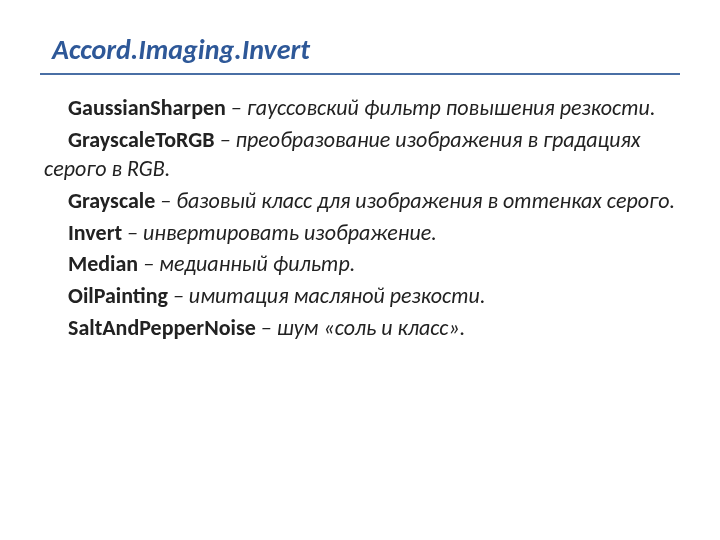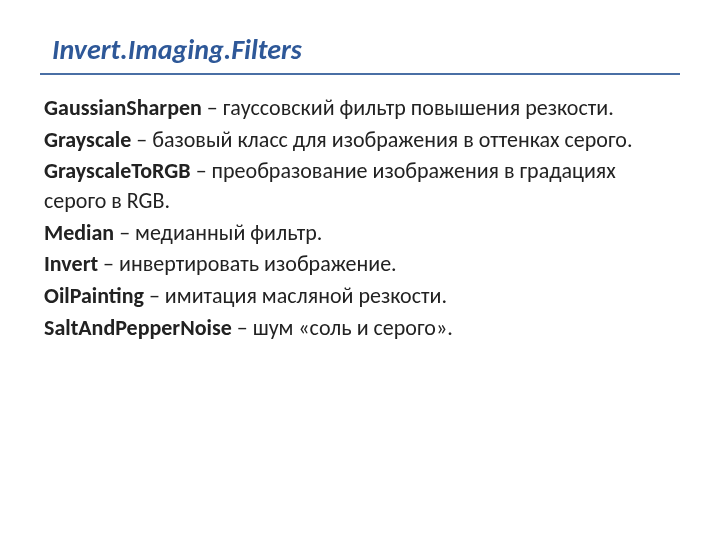--- a/index.html
+++ b/index.html
@@ -29,45 +29,47 @@
       color: #222222;
       font-size: 22px;
       line-height: 1.35;
       padding-left: 4px;
     }
     .entry {
       margin-bottom: 2px;
     }
     .term {
       font-weight: bold;
+      margin-left: 24px;
     }
     .desc {
       font-weight: normal;
+      font-style: italic;
     }
   </style>
 </head>
 <body>
 
-<div class="title">Invert.Imaging.Filters</div>
+<div class="title">Accord.Imaging.Invert</div>
 
 <div class="content">
   <div class="entry">
     <span class="term">GaussianSharpen</span><span class="desc"> – гауссовский фильтр повышения резкости.</span>
   </div>
   <div class="entry">
+    <span class="term">GrayscaleToRGB</span><span class="desc"> – преобразование изображения в градациях серого в RGB.</span>
+  </div>
+  <div class="entry">
     <span class="term">Grayscale</span><span class="desc"> – базовый класс для изображения в оттенках серого.</span>
   </div>
   <div class="entry">
-    <span class="term">GrayscaleToRGB</span><span class="desc"> – преобразование изображения в градациях серого в RGB.</span>
+    <span class="term">Invert</span><span class="desc"> – инвертировать изображение.</span>
   </div>
   <div class="entry">
     <span class="term">Median</span><span class="desc"> – медианный фильтр.</span>
   </div>
   <div class="entry">
-    <span class="term">Invert</span><span class="desc"> – инвертировать изображение.</span>
-  </div>
-  <div class="entry">
     <span class="term">OilPainting</span><span class="desc"> – имитация масляной резкости.</span>
   </div>
   <div class="entry">
-    <span class="term">SaltAndPepperNoise</span><span class="desc"> – шум «соль и серого».</span>
+    <span class="term">SaltAndPepperNoise</span><span class="desc"> – шум «соль и класс».</span>
   </div>
 </div>
 
 </body></html>

